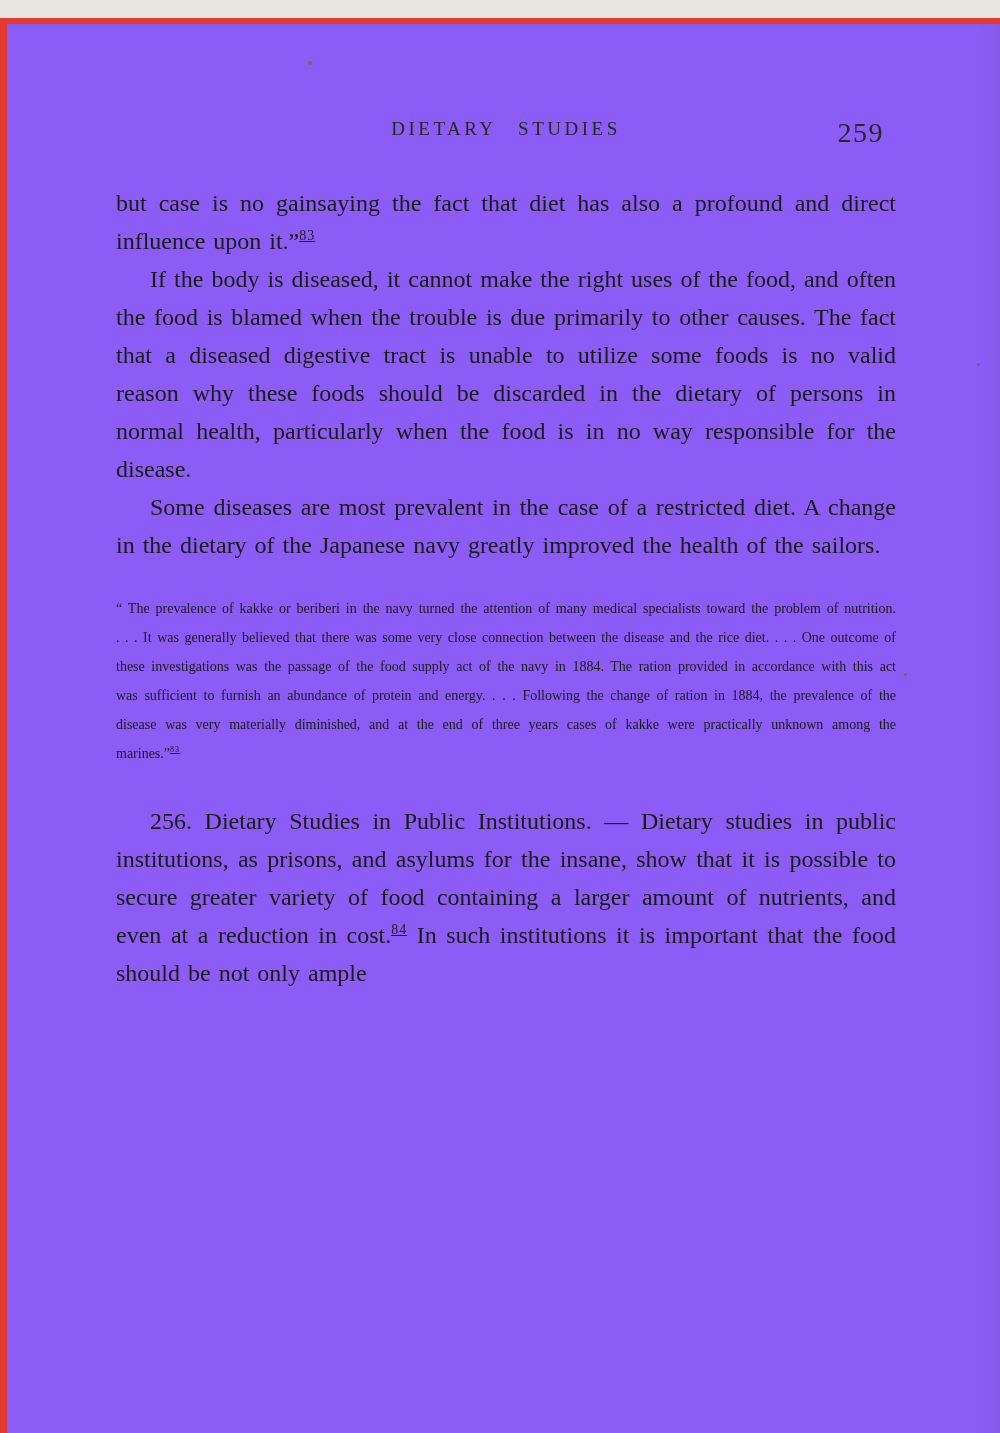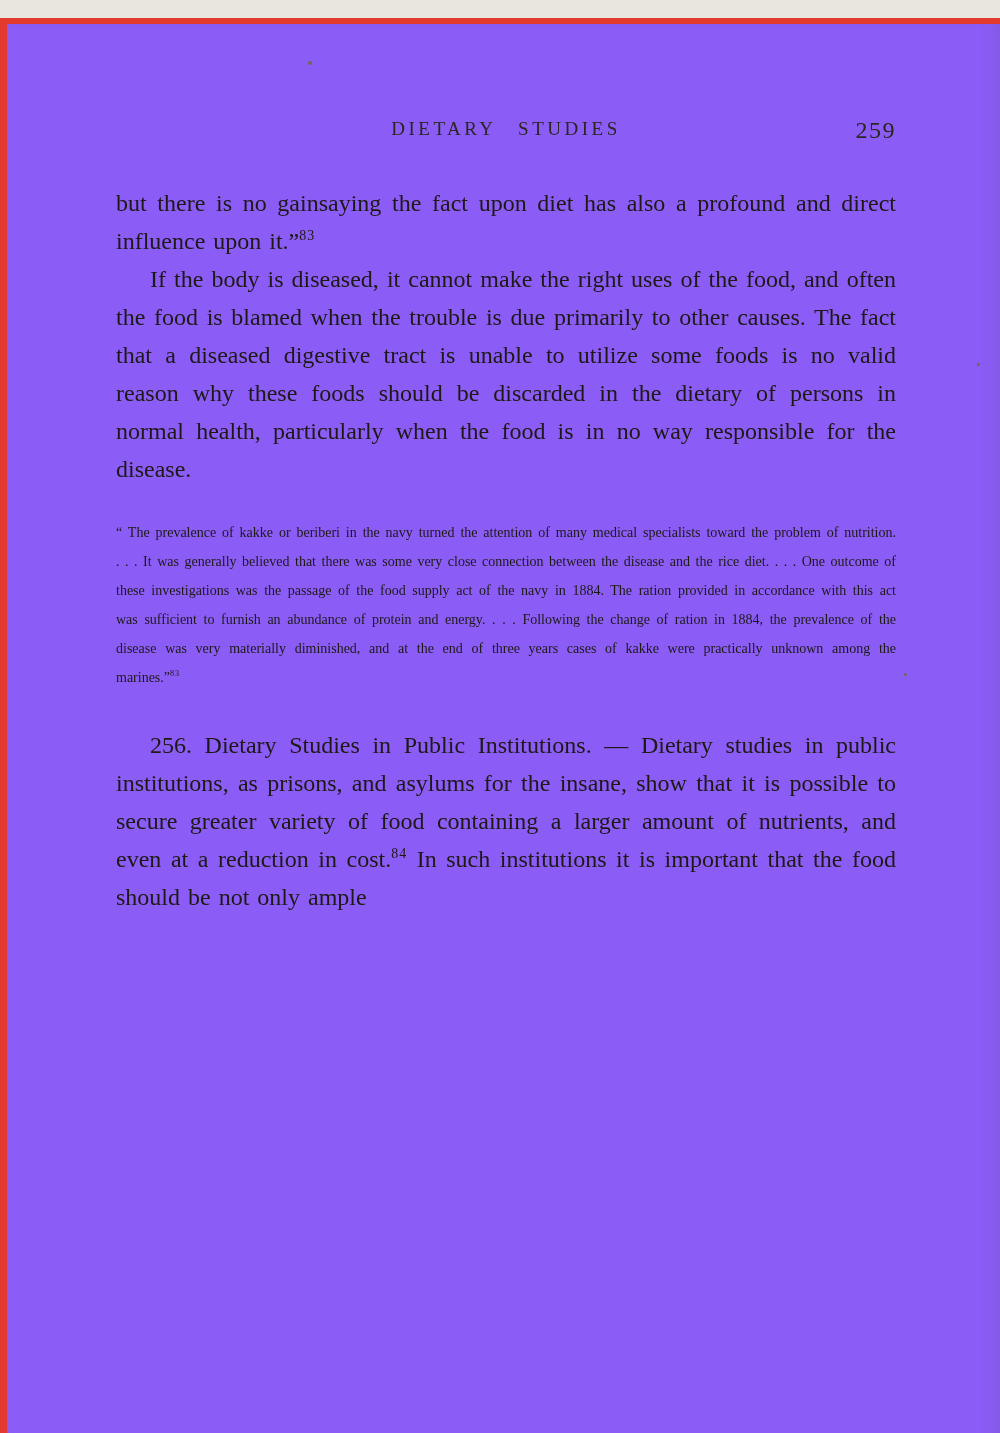--- a/index.html
+++ b/index.html
@@ -44,38 +44,39 @@
     .running-title {
       display: block;
       text-align: center;
       font-size: 19px;
       letter-spacing: 3.5px;
       word-spacing: 14px;
       color: #2a2621;
     }
     .page-number {
       position: absolute;
-      right: 0;
+      right: 12px;
       top: -1px;
-      font-size: 24px;
+      font-size: 28px;
       letter-spacing: 1.5px;
       color: #2a2621;
     }
     p { margin: 0; text-align: justify; }
     .body-para {
       font-size: 24px;
       line-height: 38px;
       word-spacing: 2px;
     }
     .indent { text-indent: 34px; }
     sup {
       font-size: 58%;
       vertical-align: super;
       line-height: 0;
       letter-spacing: 1px;
+      text-decoration: underline;
     }
     .quote-para {
       font-size: 14px;
       line-height: 29px;
       word-spacing: 2px;
       margin-top: 30px;
       margin-bottom: 34px;
     }
     .section-lead { font-weight: normal; }
     .speck {
@@ -96,23 +97,24 @@
   <div class="speck" style="left:977px; top:345px; width:3px; height:3px;"></div>
   <div class="speck" style="left:904px; top:655px; width:3px; height:3px;"></div>
 
   <div class="content">
 
     <header class="page-header">
       <span class="running-title">DIETARY STUDIES</span>
       <span class="page-number">259</span>
     </header>
 
-    <p class="body-para"><span>but there is no gainsaying the fact upon diet has also a profound and direct influence upon it.”</span><sup>83</sup></p>
+    <p class="body-para"><span>but case is no gainsaying the fact that diet has also a profound and direct influence upon it.”</span><sup>83</sup></p>
 
     <p class="body-para indent"><span>If the body is diseased, it cannot make the right uses of the food, and often the food is blamed when the trouble is due primarily to other causes. The fact that a diseased digestive tract is unable to utilize some foods is no valid reason why these foods should be discarded in the dietary of persons in normal health, particularly when the food is in no way responsible for the disease.</span></p>
 
+    <p class="body-para indent"><span>Some diseases are most prevalent in the case of a restricted diet. A change in the dietary of the Japanese navy greatly improved the health of the sailors.</span></p>
 
     <p class="quote-para"><span>“ The prevalence of kakke or beriberi in the navy turned the attention of many medical specialists toward the problem of nutrition. . . . It was generally believed that there was some very close connection between the disease and the rice diet. . . . One outcome of these investigations was the passage of the food supply act of the navy in 1884. The ration provided in accordance with this act was sufficient to furnish an abundance of protein and energy. . . . Following the change of ration in 1884, the prevalence of the disease was very materially diminished, and at the end of three years cases of kakke were practically unknown among the marines.”</span><sup>83</sup></p>
 
     <p class="body-para indent"><span class="section-lead">256. Dietary Studies in Public Institutions.</span><span> — Dietary studies in public institutions, as prisons, and asylums for the insane, show that it is possible to secure greater variety of food containing a larger amount of nutrients, and even at a reduction in cost.</span><sup>84</sup><span> In such institutions it is important that the food should be not only ample</span></p>
 
   </div>
 </div>
 
 </body></html>

